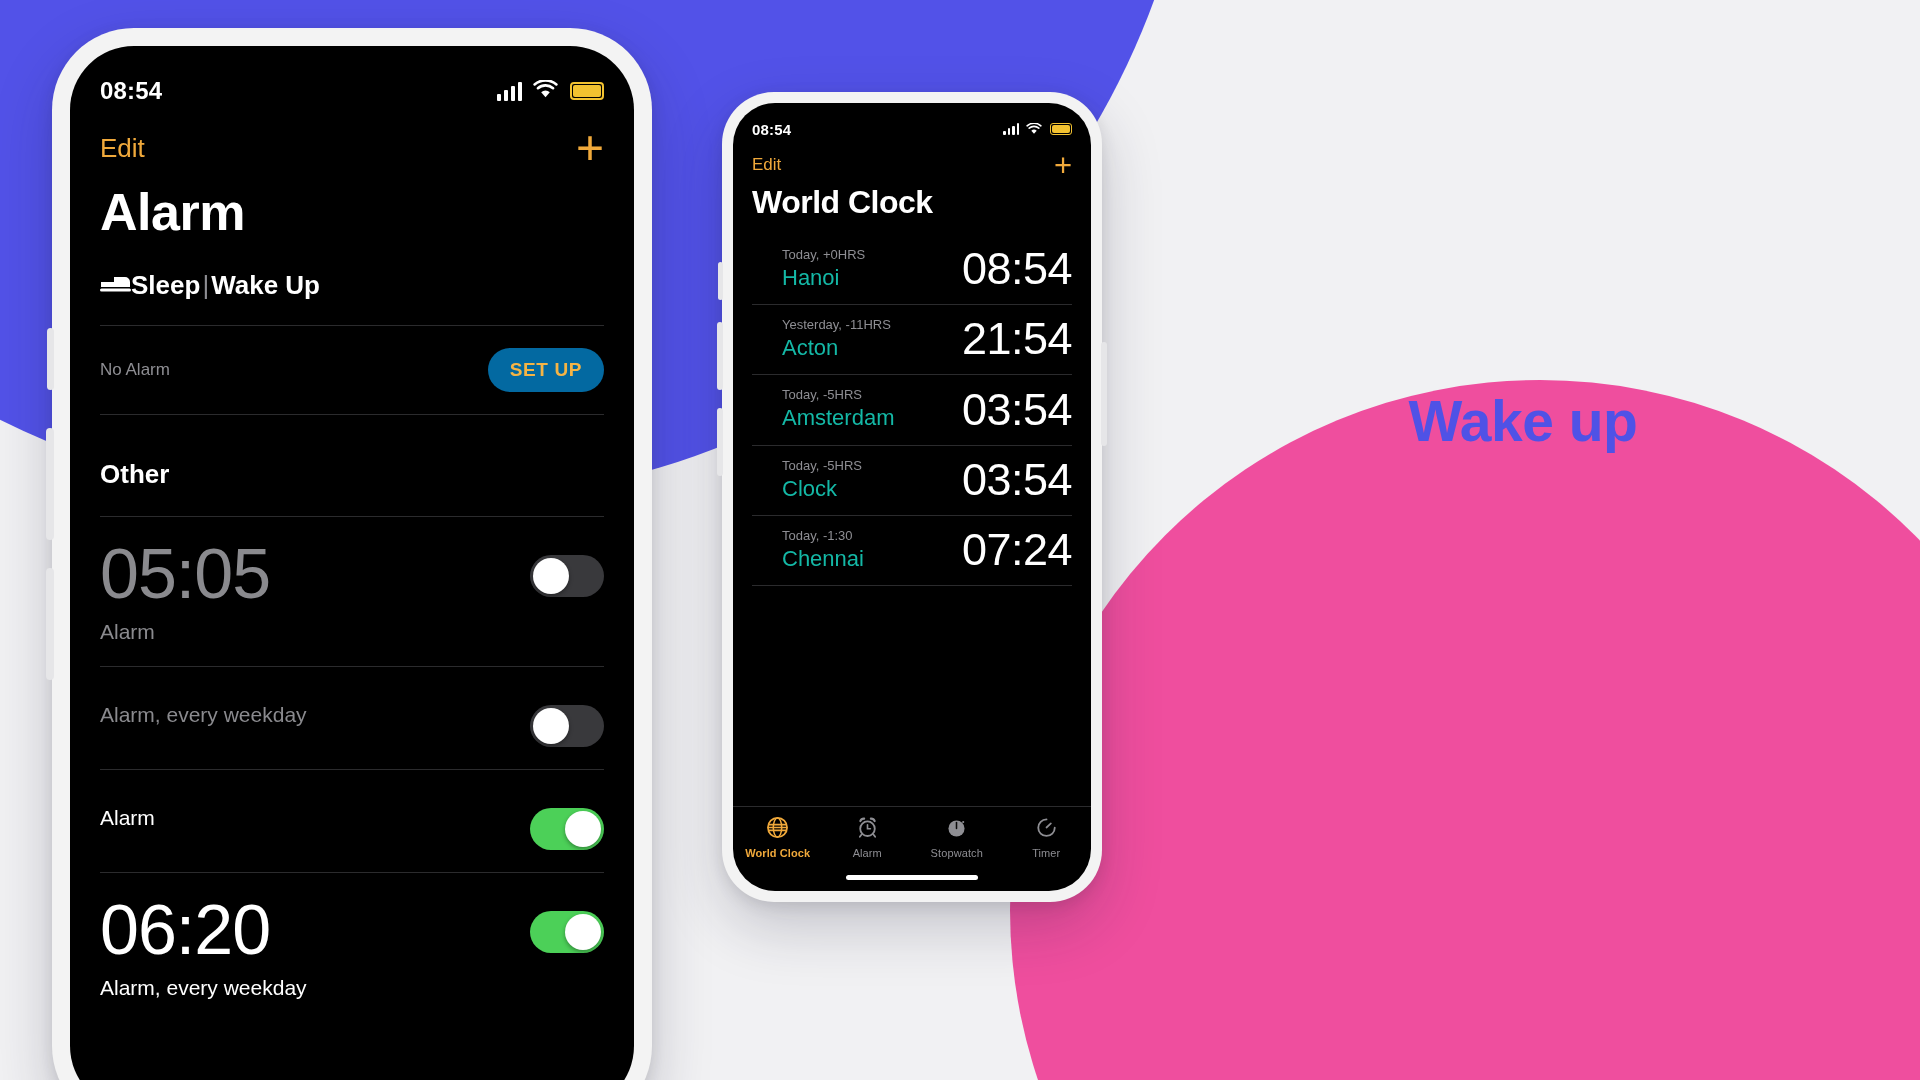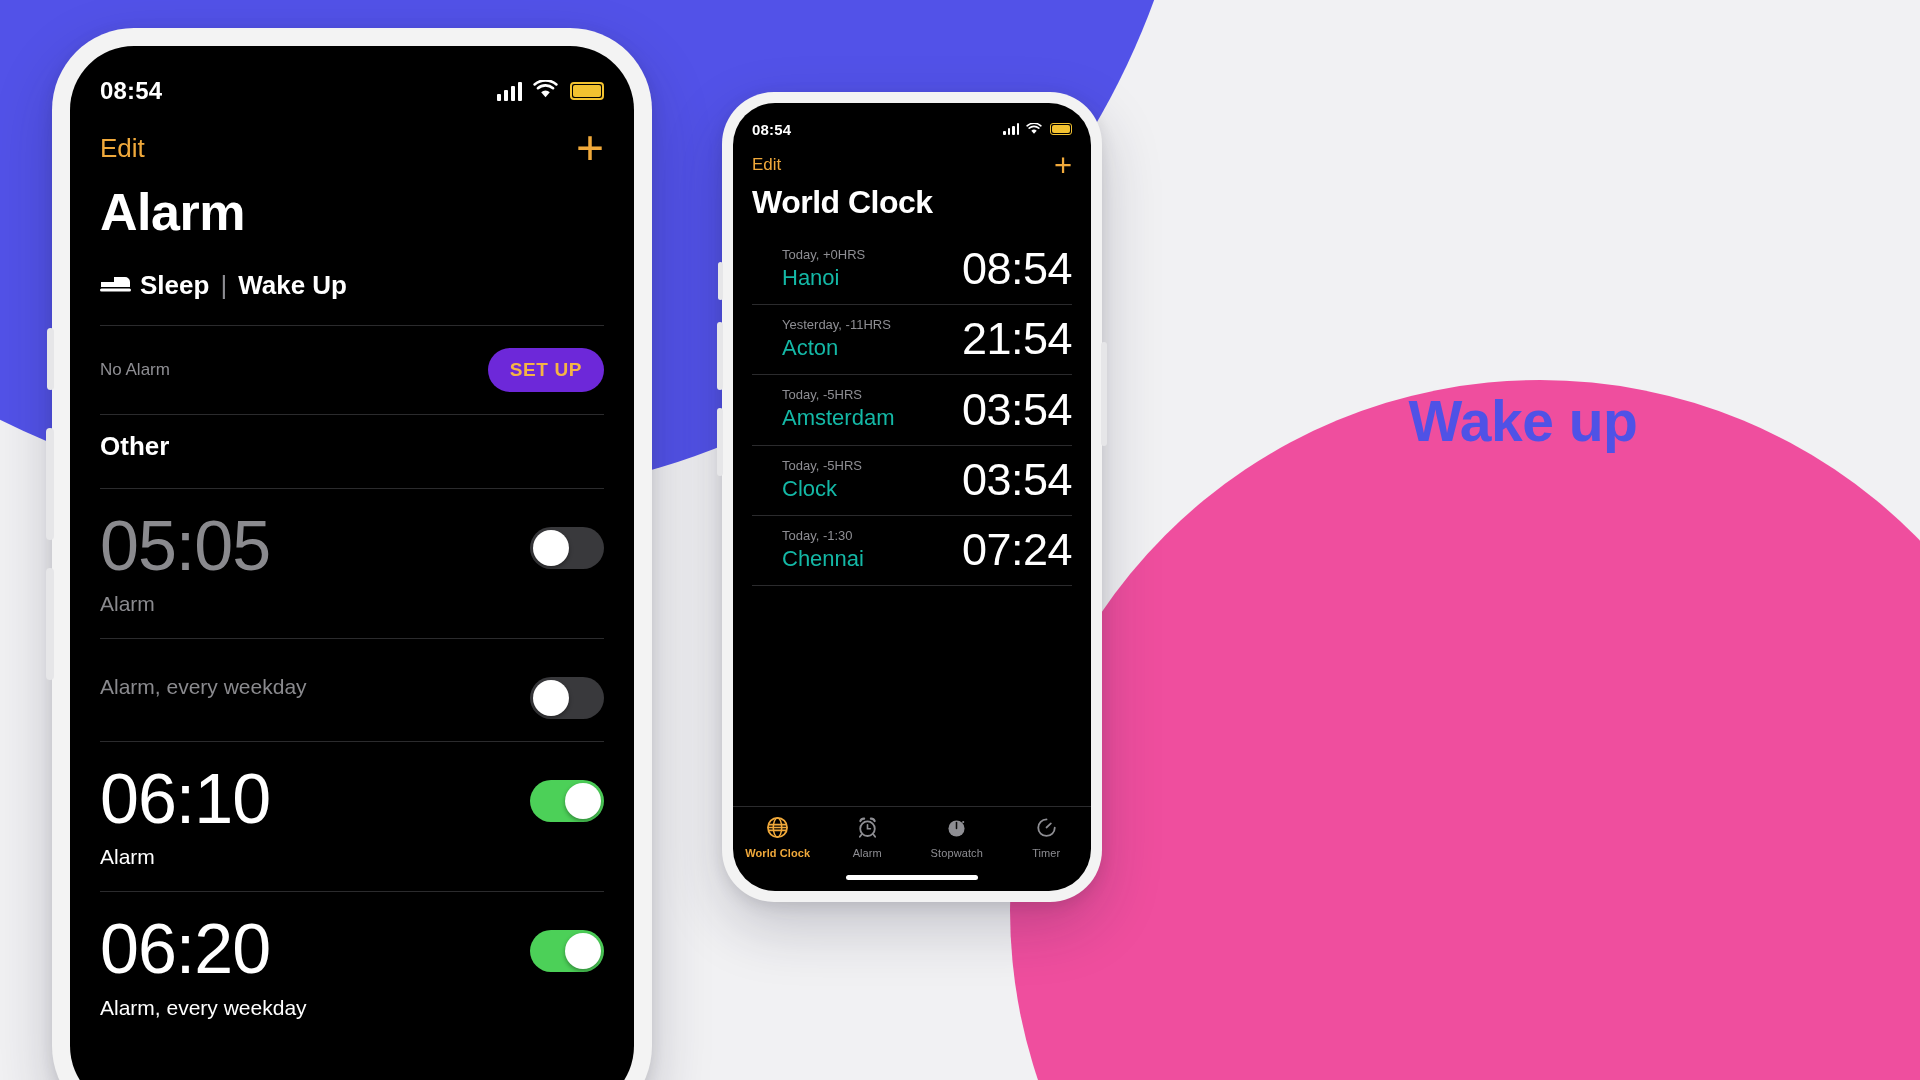--- a/index.html
+++ b/index.html
@@ -105,31 +105,31 @@
   .nav-plus{ color:#f0a93b; line-height:1; font-weight:300; }
 
   .bigtitle{ color:#fff; font-weight:700; letter-spacing:-.5px; }
 
   .divider{ background:#2b2b2d; height:1px; width:100%; }
 
   
   #alarm-screen{ display:flex; flex-direction:column; }
   .sleep-row{
     display:flex; align-items:center; color:#fff;
-    font-weight:700; font-size:26px; gap:9px;
+    font-weight:700; font-size:26px; 
   }
   .sleep-sep{ color:#8d8d92; font-weight:400; margin:0 2px; }
   .bed-icon{ display:inline-block; }
 
   .noalarm-row{
     display:flex; align-items:center; justify-content:space-between;
   }
   .noalarm-text{ color:#8e8e93; font-size:17px; }
   .setup-btn{
-    background:#6d28d9; color:#f5b445;
+    background:#0369a1; color:#f5b445;
     font-weight:700; font-size:19px; letter-spacing:.6px;
     padding:11px 22px; border-radius:22px; border:none;
     cursor:pointer;
   }
   .other-label{ color:#fff; font-weight:700; font-size:26px; }
 
   .alarm-row{ position:relative; }
   .alarm-row .inner{
     display:flex; align-items:flex-start; justify-content:space-between;
   }
@@ -258,21 +258,21 @@
 
       <div class="divider" style="margin-top:24px;"></div>
 
       <div class="noalarm-row" style="height:88px;">
         <span class="noalarm-text">No Alarm</span>
         <button class="setup-btn">SET UP</button>
       </div>
 
       <div class="divider"></div>
 
-      <div class="other-label" style="margin:16px 0 26px 0;">Other</div>
+      <div class="other-label" style="margin:44px 0 26px 0;">Other</div>
       <div class="divider"></div>
 
       <div id="alarm-rows">
           <div class="alarm-row off">
             <div class="inner" style="padding:24px 0 22px 0;">
               <div>
                 <div class="alarm-time">05:05</div>
                 <div class="alarm-sub">Alarm</div>
               </div>
               <div class="toggle off">
@@ -288,21 +288,20 @@
               </div>
               <div class="toggle off">
                 <div class="knob"></div>
               </div>
             </div>
             <div class="divider"></div>
           </div>
           <div class="alarm-row on">
             <div class="inner" style="padding:24px 0 22px 0;">
               <div>
-                <div class="alarm-time">06:10</div>
                 <div class="alarm-sub">Alarm</div>
               </div>
               <div class="toggle on">
                 <div class="knob"></div>
               </div>
             </div>
             <div class="divider"></div>
           </div>
           <div class="alarm-row on">
             <div class="inner" style="padding:24px 0 22px 0;">

